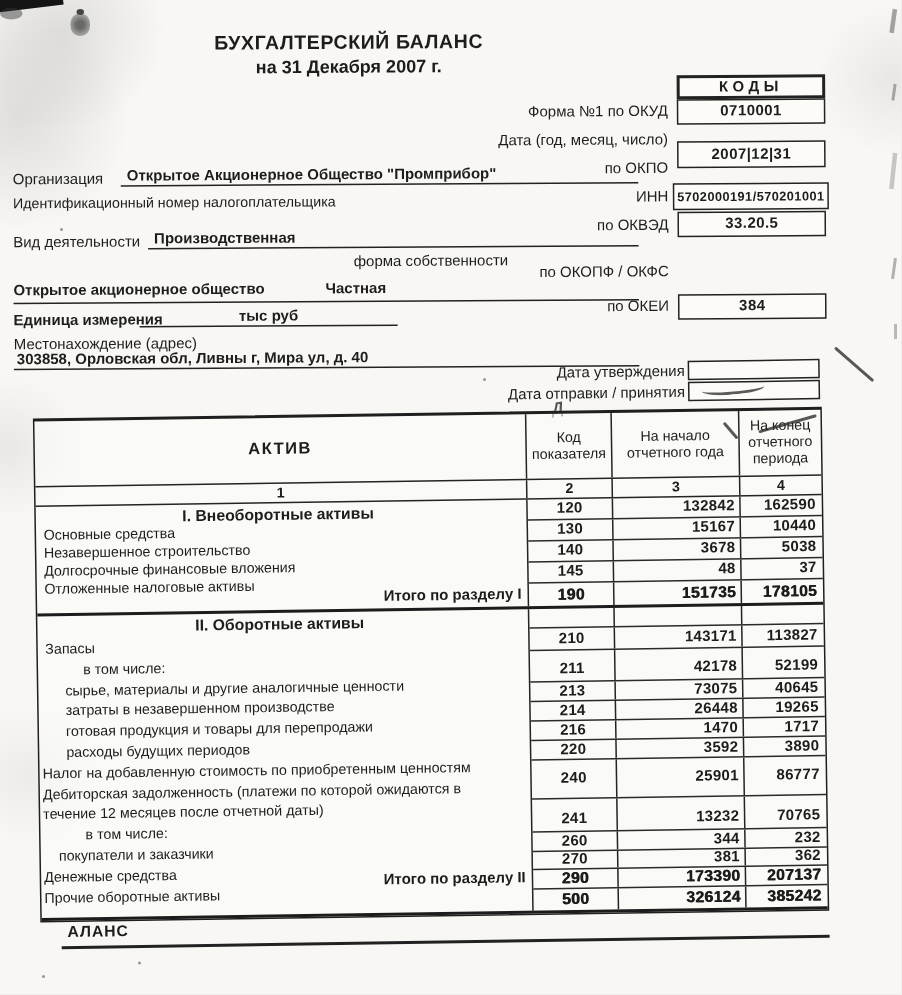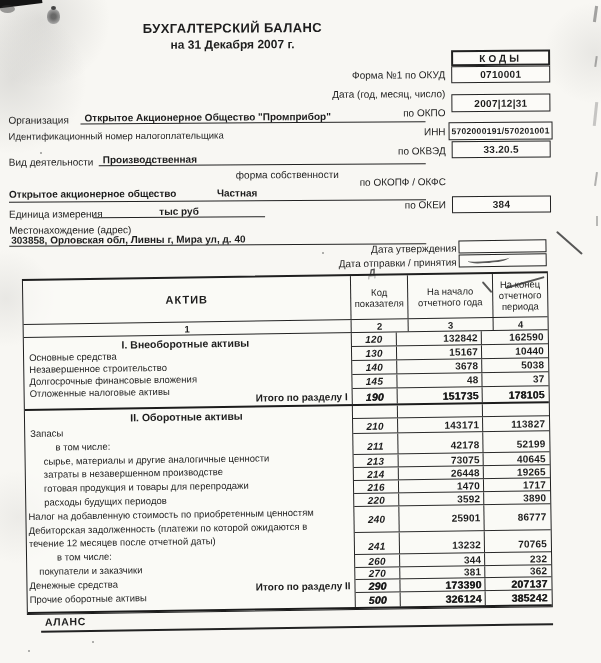--- a/index.html
+++ b/index.html
@@ -49,21 +49,21 @@
   .tnums .th { padding:0; }
 
   .lc { width:328px; border-right:1.4px solid #242424; position:relative; padding:2px 4px 0 0; }
   .lline { font-size:9.5px; height:12.1px; line-height:12px; white-space:nowrap; padding-left:5px; }
   .sectitle { text-align:center; font-weight:700; font-size:10.5px; padding-left:0; }
   .total { position:absolute; right:4px; font-weight:700; font-size:10px; white-space:nowrap; }
   .rg { flex:1; display:flex; flex-direction:column; }
   .rrow { display:flex; border-bottom:1px solid #2a2a2a; }
   .rrow:last-child { border-bottom:none; }
   .cell { display:flex; align-items:center; font-size:10px; font-weight:700; letter-spacing:.2px; }
-  .c-code { width:45px; justify-content:center; border-right:1.2px solid #242424;font-style:italic; }
+  .c-code { width:57px; justify-content:center; border-right:1.2px solid #242424; }
   .c-start { width:85px; justify-content:flex-end; padding-right:3px; border-right:1.2px solid #242424; }
   .c-end { flex:1; justify-content:flex-end; padding-right:4px; }
   .vbot { align-items:flex-end; padding-bottom:2px; }
   .tot .cell { font-size:10.5px; text-shadow:.4px 0 0 currentColor; }
   .s1 { border-bottom:2.4px solid #1c1c1c; }
   .s2 { border-bottom:2px solid #1c1c1c; }
   .s2 .lline { height:13.8px; line-height:13.6px; }
   .ind18 { padding-left:18px; } .ind30 { padding-left:30px; } .ind12 { padding-left:12px; }
 
   .balance { left:40px; top:616px; font-size:10.5px; font-weight:700; letter-spacing:.6px; }
@@ -127,21 +127,21 @@
     <div class="abs orgline" style="left:8px;top:114px;">Организация</div>
     <div class="abs uval" style="left:80px;top:112px;width:345px;padding-left:4px;">Открытое Акционерное Общество "Промприбор"</div>
     <div class="abs orgline small" style="left:8px;top:130px;">Идентификационный номер налогоплательщика</div>
     <div class="abs orgline" style="left:8px;top:156px;">Вид деятельности</div>
     <div class="abs uval" style="left:98px;top:154px;width:327px;padding-left:4px;">Производственная</div>
     <div class="abs orgline" style="left:235px;top:170px;">форма собственности</div>
     <div class="abs uval" style="left:8px;top:188px;width:417px;height:14px;">
       <span>Открытое акционерное общество</span>
       <span class="abs" style="left:208px;top:0;">Частная</span>
     </div>
-    <div class="abs orgline" style="left:8px;top:208px;">Единица измерения</div>
+    <div class="abs orgline" style="left:8px;top:208px;font-weight:bold;">Единица измерения</div>
     <div class="abs uval" style="left:92px;top:206px;width:172px;text-align:center;">тыс руб</div>
     <div class="abs orgline" style="left:8px;top:224px;">Местонахождение (адрес)</div>
     <div class="abs uval" style="left:8px;top:234px;width:417px;padding-left:2px;">303858, Орловская обл, Ливны г, Мира ул, д. 40</div>
   </div>
 
   <div class="rot-t">
 
     <div class="abs clabel" style="left:252px;top:249px;">Дата утверждения</div>
     <div class="abs datebox" style="top:247px;"></div>
     <div class="abs clabel" style="left:252px;top:263px;">Дата отправки / принятия</div>

